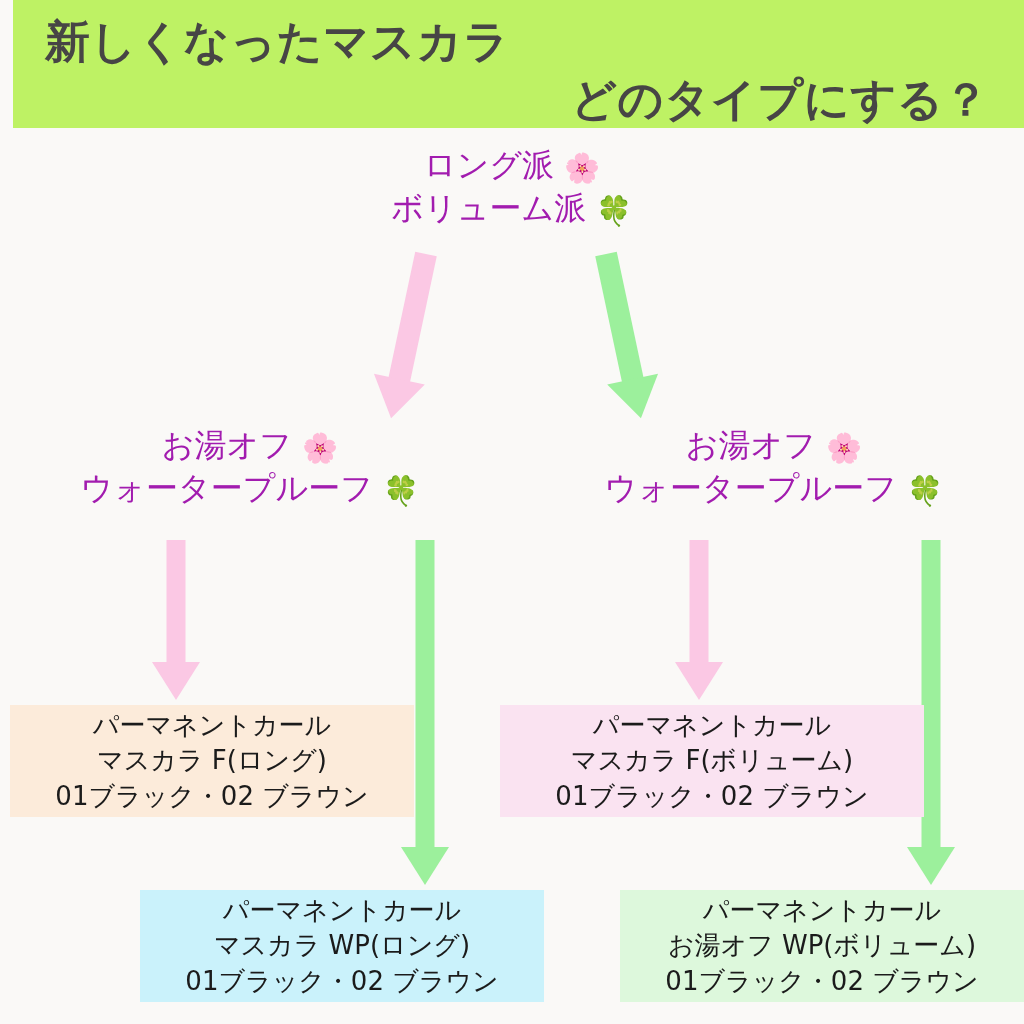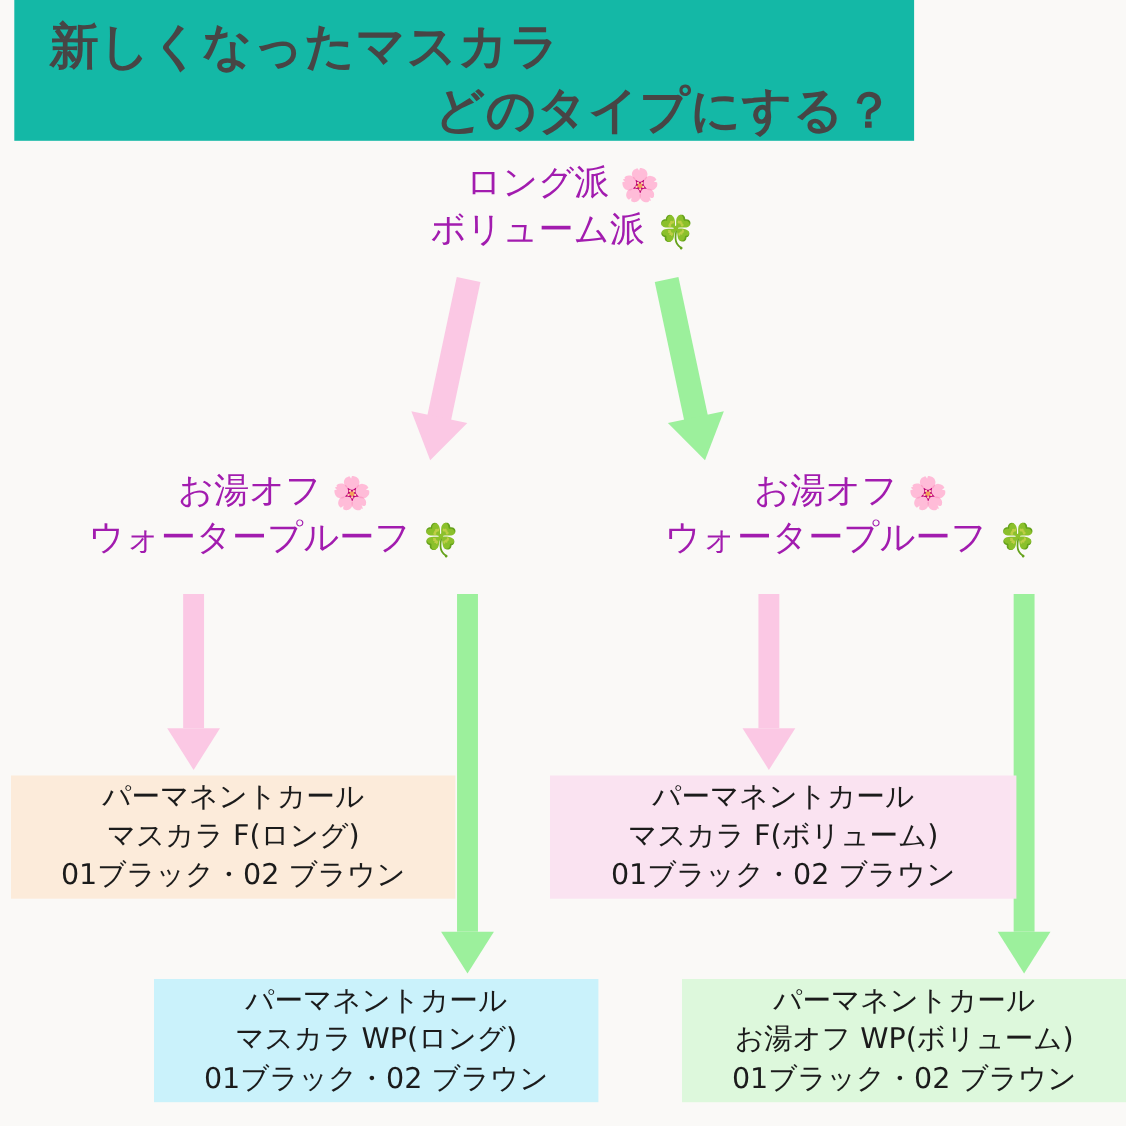--- a/index.html
+++ b/index.html
@@ -17,39 +17,39 @@
     position: relative;
     width: 1024px;
     height: 1024px;
   }
 
   
   .header-band {
     position: absolute;
     left: 13px;
     top: 0px;
-    width: 818px;
+    width: 1011px;
     height: 128px;
-    background: #14b8a6;
+    background: #bef264;
   }
   .header-line {
     position: absolute;
     color: #474545;
     font-weight: bold;
     font-size: 45px;
     letter-spacing: 0.5px;
     white-space: nowrap;
     font-family: "DejaVu Sans", "Liberation Sans", sans-serif;
   }
   .header-line-1 {
     left: 32px;
     top: 12px;
   }
   .header-line-2 {
-    right: 18px;
+    right: 35px;
     top: 70px;
   }
 
   
   .node-text {
     position: absolute;
     text-align: center;
     color: #a21caf;
     font-size: 32px;
     line-height: 1.32;

